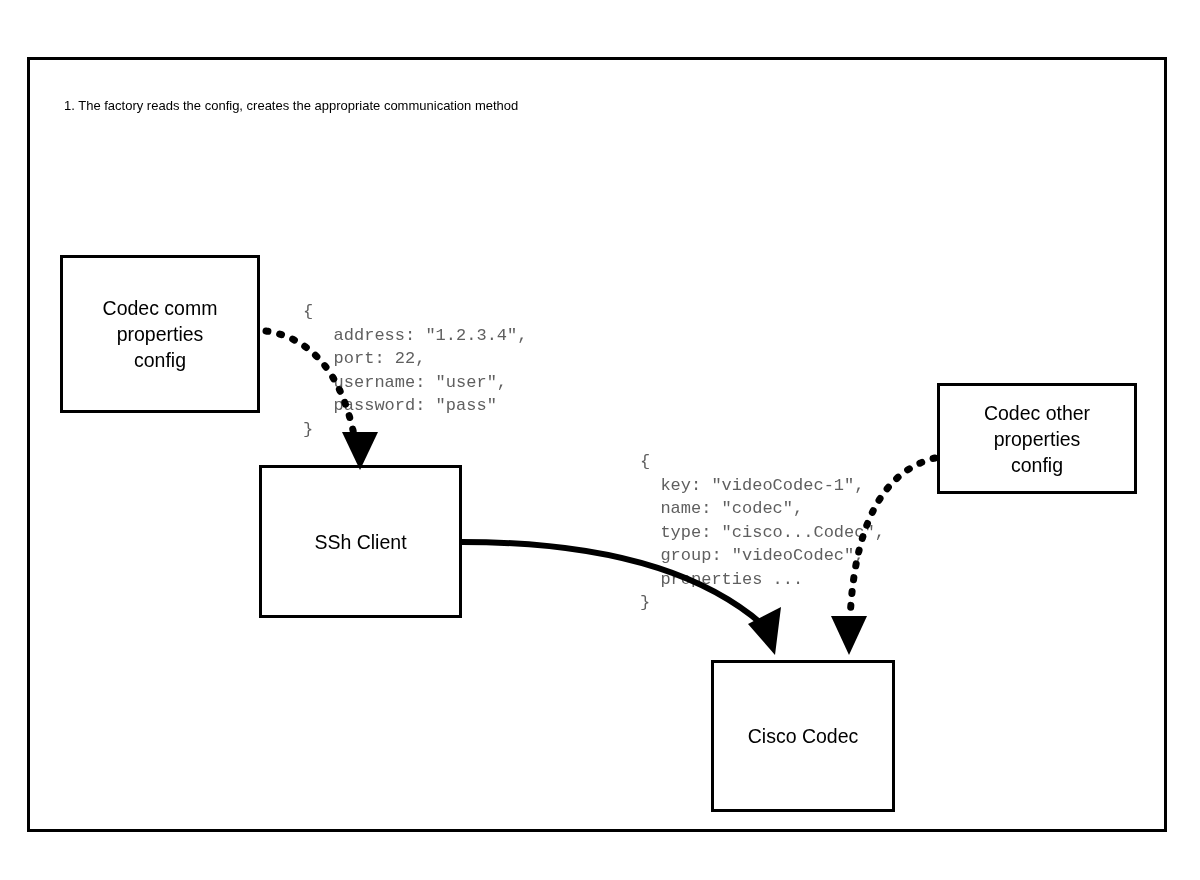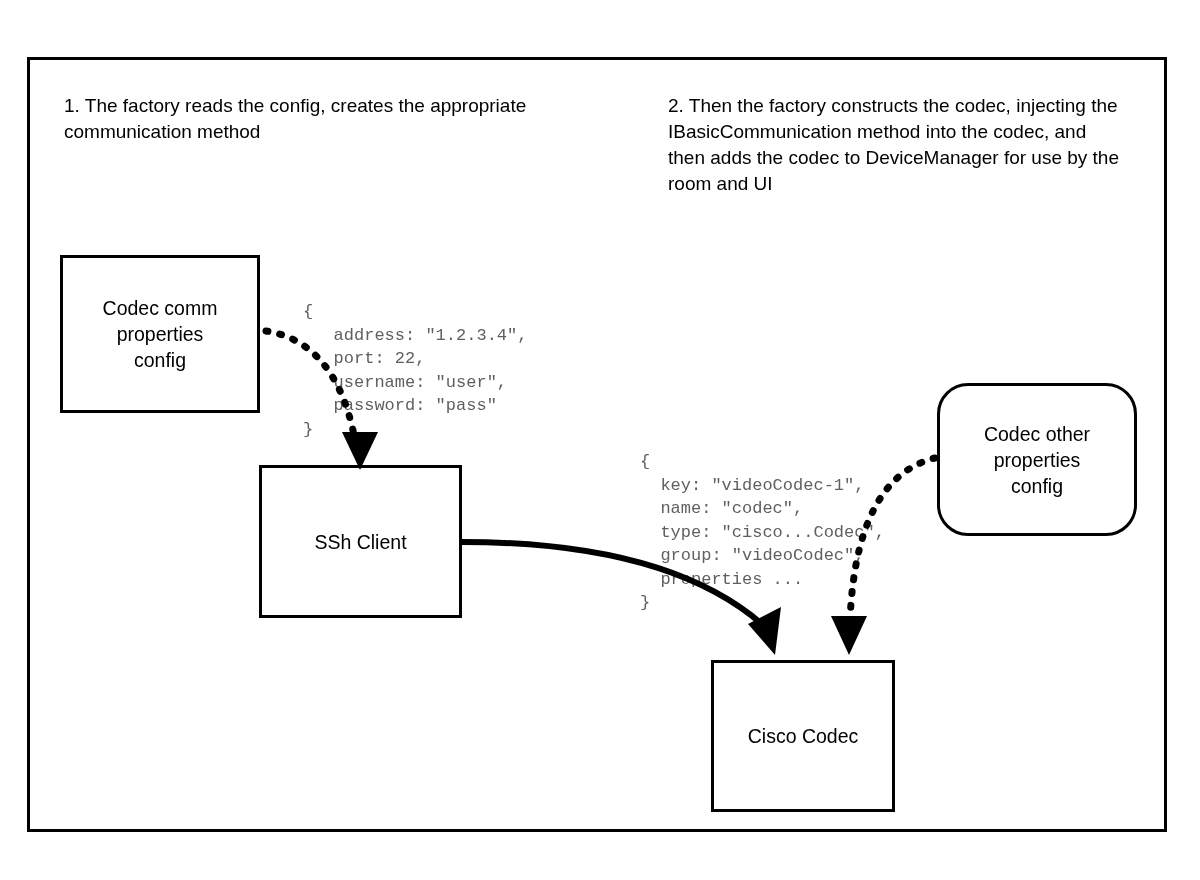--- a/index.html
+++ b/index.html
@@ -20,21 +20,21 @@
     left: 27px;
     top: 57px;
     width: 1140px;
     height: 775px;
     border: 3px solid #000000;
     box-sizing: border-box;
   }
   .note {
     position: absolute;
     color: #000000;
-    font-size: 19px;
+    font-size: 13px;
     line-height: 26px;
     white-space: pre-line;
   }
   #note-1 { left: 64px; top: 93px; width: 470px; }
   #note-2 { left: 668px; top: 93px; width: 460px; }
 
   .box {
     position: absolute;
     border: 3px solid #000000;
     box-sizing: border-box;
@@ -43,21 +43,21 @@
     align-items: center;
     justify-content: center;
     text-align: center;
     color: #000000;
     font-size: 19.5px;
     line-height: 26px;
     white-space: pre-line;
   }
   #box-comm-config { left: 60px;  top: 255px; width: 200px; height: 158px; }
   #box-ssh-client  { left: 259px; top: 465px; width: 203px; height: 153px; }
-  #box-other-config{ left: 937px; top: 383px; width: 200px; height: 153px; border-radius: 31px; }
+  #box-other-config{ left: 937px; top: 383px; width: 200px; height: 111px; }
   #box-cisco-codec { left: 711px; top: 660px; width: 184px; height: 152px; }
 
   .code {
     position: absolute;
     color: #5f5f5f;
     font-family: "Liberation Mono", "DejaVu Sans Mono", monospace;
     font-size: 17px;
     line-height: 23.5px;
     white-space: pre;
   }
@@ -84,21 +84,20 @@
 </style>
 </head>
 <body>
 
 <div id="canvas">
 
   <div class="outer-frame"></div>
 
   <div class="note" id="note-1">1. The factory reads the config, creates the appropriate communication method</div>
 
-  <div class="note" id="note-2">2. Then the factory constructs the codec, injecting the IBasicCommunication method into the codec, and then adds the codec to DeviceManager for use by the room and UI</div>
 
   <div class="box" id="box-comm-config">Codec comm
 properties
 config</div>
 
   <div class="box" id="box-ssh-client">SSh Client</div>
 
   <div class="box" id="box-other-config">Codec other
 properties
 config</div>

